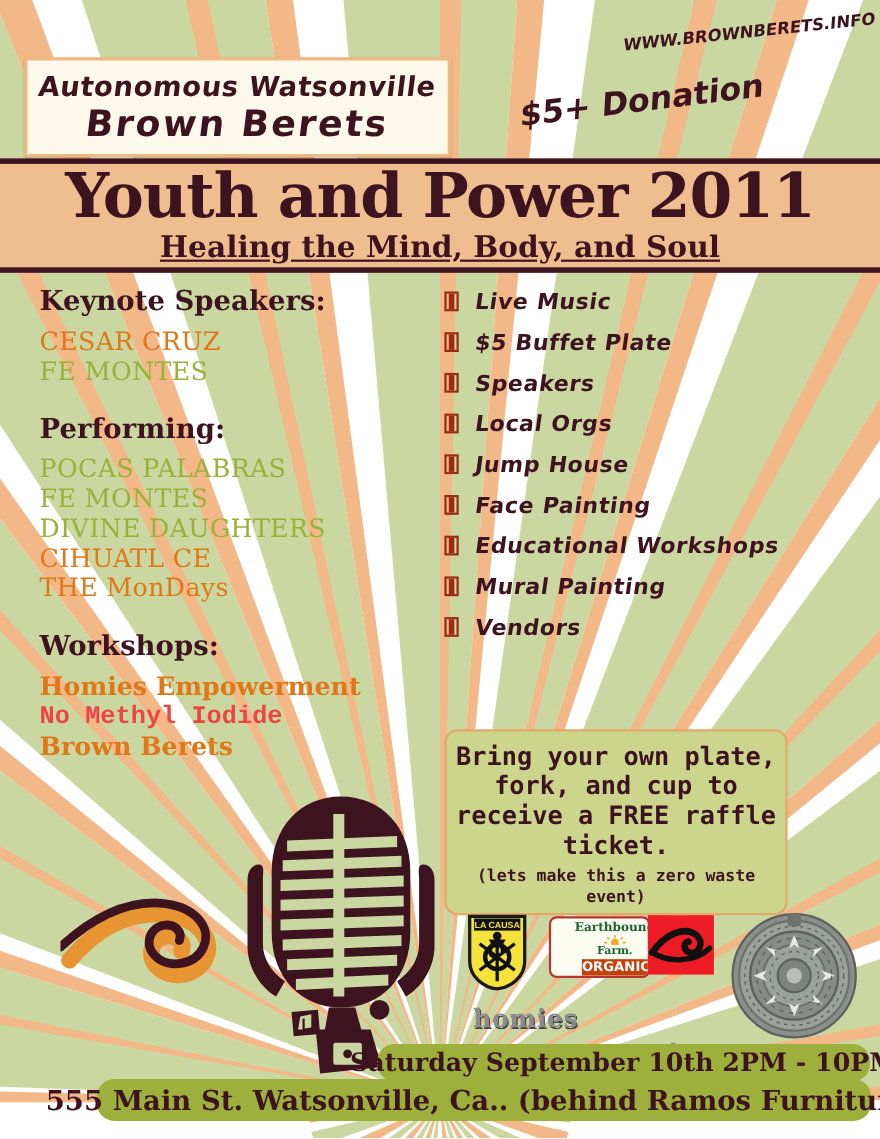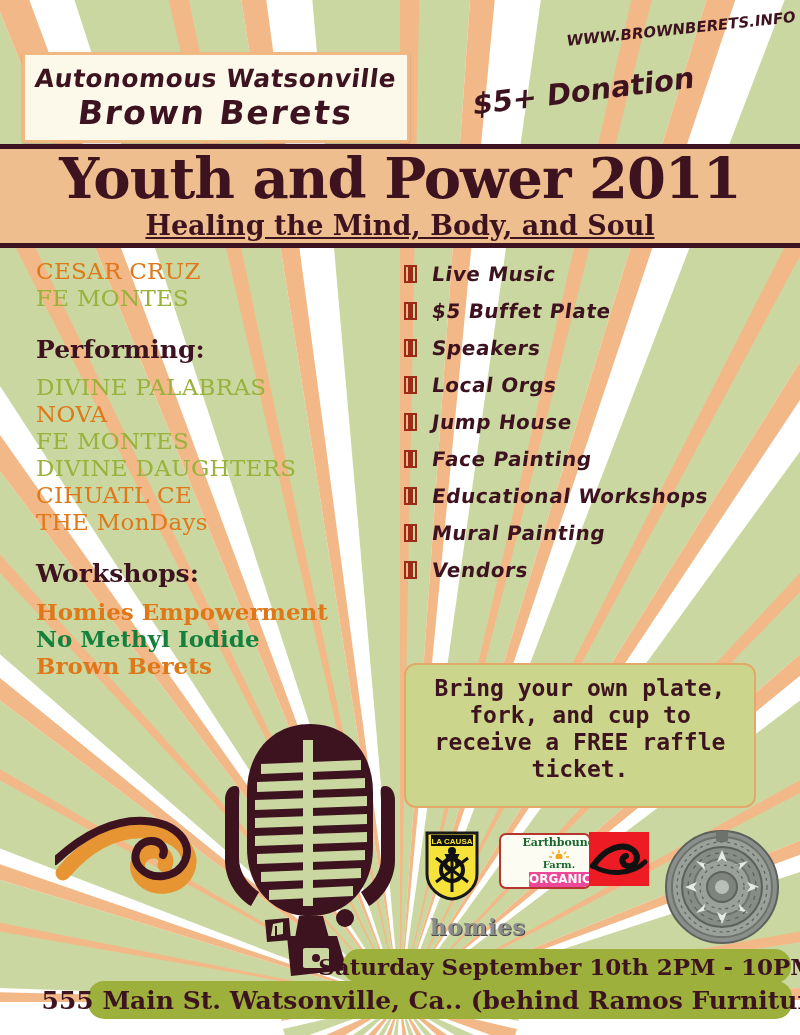--- a/index.html
+++ b/index.html
@@ -99,21 +99,21 @@
   }
   .name.orange{color:#E07718;}
   .name.green{color:#98B23C;}
   .blk{margin-bottom:22px;}
   .ws-name{
     font-family:"DejaVu Serif","Liberation Serif",serif;
     font-weight:bold;font-size:23px;line-height:27px;
     white-space:nowrap;
   }
   .ws-name.orange{color:#E07718;}
-  .ws-name.green{color:#15803d;}
+  .ws-name.green{color:#ef4444;font-family:Liberation Mono, monospace;}
 
   
   #feature-list{
     position:absolute;left:404px;top:262px;width:380px;
   }
   .feat{
     display:flex;align-items:flex-start;
     margin-bottom:12px;
   }
   .glyph{
@@ -136,25 +136,25 @@
   .feat-label{
     font-family:"DejaVu Sans",sans-serif;font-weight:bold;
     font-size:20px;line-height:25px;
     color:#3D1320;
     transform:skewX(-8deg);
     letter-spacing:.6px;
   }
 
   
   #plate-box{
-    position:absolute;left:404px;top:663px;width:352px;
+    position:absolute;left:404px;top:663px;width:312px;
     background:#CBD58C;
     border:2px solid #E3A86A;
     border-radius:12px;
-    padding:10px 8px 23px 8px;
+    padding:10px 8px 5px 8px;
     box-sizing:border-box;
     text-align:center;
   }
   #plate-main{
     font-family:"DejaVu Sans Mono","Liberation Mono",monospace;
     font-weight:bold;
     font-size:23px;line-height:27px;
     color:#3D1320;
   }
   #plate-sub{
@@ -179,21 +179,21 @@
     background:#FDFCF2;border:2px solid #B6362F;border-radius:7px;
     box-sizing:border-box;
     display:flex;flex-direction:column;align-items:center;justify-content:flex-start;
     overflow:hidden;
     padding-left:28px;
   }
   .eb-t1{font-family:"DejaVu Serif",serif;font-weight:bold;font-size:11px;line-height:12px;color:#18662E;margin-top:2px;}
   .eb-t2{font-family:"DejaVu Serif",serif;font-weight:bold;font-size:10px;line-height:12px;color:#18662E;}
   .eb-sun{width:22px;height:10px;margin:0;}
   .eb-org{
-    width:100%;background:#ec4899;color:#fff;
+    width:100%;background:#c2410c;color:#fff;
     font-family:"DejaVu Sans",sans-serif;font-weight:bold;
     font-size:12px;line-height:15px;text-align:center;margin-top:auto;
   }
   .logo-red{
     position:absolute;left:174px;top:4px;width:60px;height:54px;
     background:#ED1C24;
   }
   .logo-stone{
     position:absolute;left:248px;top:0px;width:118px;height:118px;
   }
@@ -296,29 +296,29 @@
 
   <div id="site-url">WWW.BROWNBERETS.INFO</div>
   <div id="donation">$5+ Donation</div>
 
   <div id="title-banner">
     <div id="main-title">Youth and Power 2011</div>
     <div id="subtitle">Healing the Mind, Body, and Soul</div>
   </div>
 
   <div id="left-col">
+    <div class="sec-head">Keynote Speakers:</div>
     <div class="blk" id="keynote-list">
         <div class="name orange">CESAR CRUZ</div>
         <div class="name green">FE MONTES</div>
       </div>
 
     <div class="sec-head">Performing:</div>
     <div class="blk" id="perf-list">
-        <div class="name green">DIVINE PALABRAS</div>
-        <div class="name orange">NOVA</div>
+        <div class="name green">POCAS PALABRAS</div>
         <div class="name green">FE MONTES</div>
         <div class="name green">DIVINE DAUGHTERS</div>
         <div class="name orange">CIHUATL CE</div>
         <div class="name orange">THE MonDays</div>
       </div>
 
     <div class="sec-head">Workshops:</div>
     <div class="blk" id="ws-list">
         <div class="ws-name orange">Homies Empowerment</div>
         <div class="ws-name green">No Methyl Iodide</div>
@@ -360,20 +360,21 @@
         <span class="feat-label">Mural Painting</span>
       </div>
       <div class="feat">
         <span class="glyph"></span>
         <span class="feat-label">Vendors</span>
       </div>
     </div>
 
   <div id="plate-box">
     <div id="plate-main">Bring your own plate, fork, and cup to receive a FREE raffle ticket.</div>
+    <div id="plate-sub">(lets make this a zero waste event)</div>
   </div>
 
   <svg id="swirl" viewBox="0 0 160 110">
     <path d="M8,78 C30,52 58,34 92,36 C124,38 140,58 132,76 C124,93 100,96 88,84
              C77,73 84,57 97,56 C107,55 113,63 110,70" fill="none" stroke="#E79433" stroke-width="15" stroke-linecap="round"></path>
     <path d="M0,66 C26,42 56,24 90,26 C122,28 138,48 130,66 C122,83 98,86 86,74
              C75,63 82,47 95,46 C105,45 111,53 108,60" fill="none" stroke="#3D1320" stroke-width="8" stroke-linecap="round"></path>
   </svg>
 
   <svg id="mic" viewBox="0 0 230 260">

